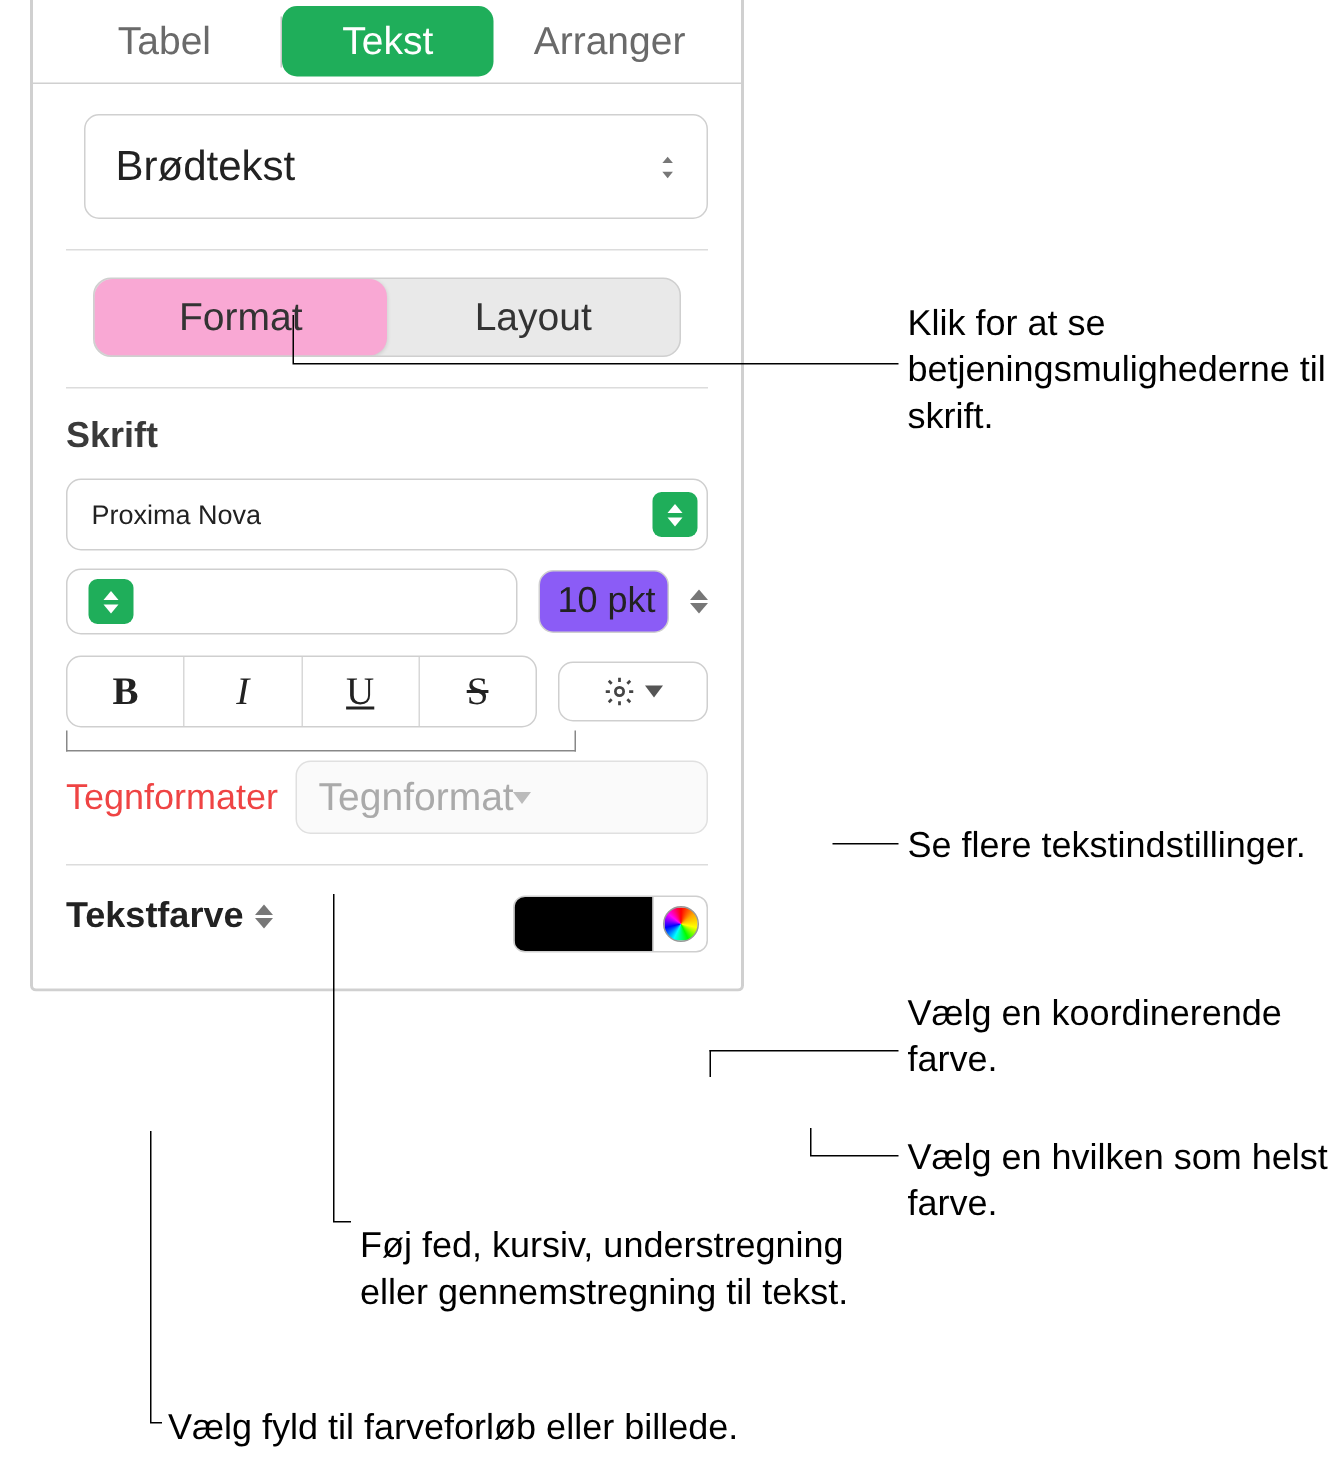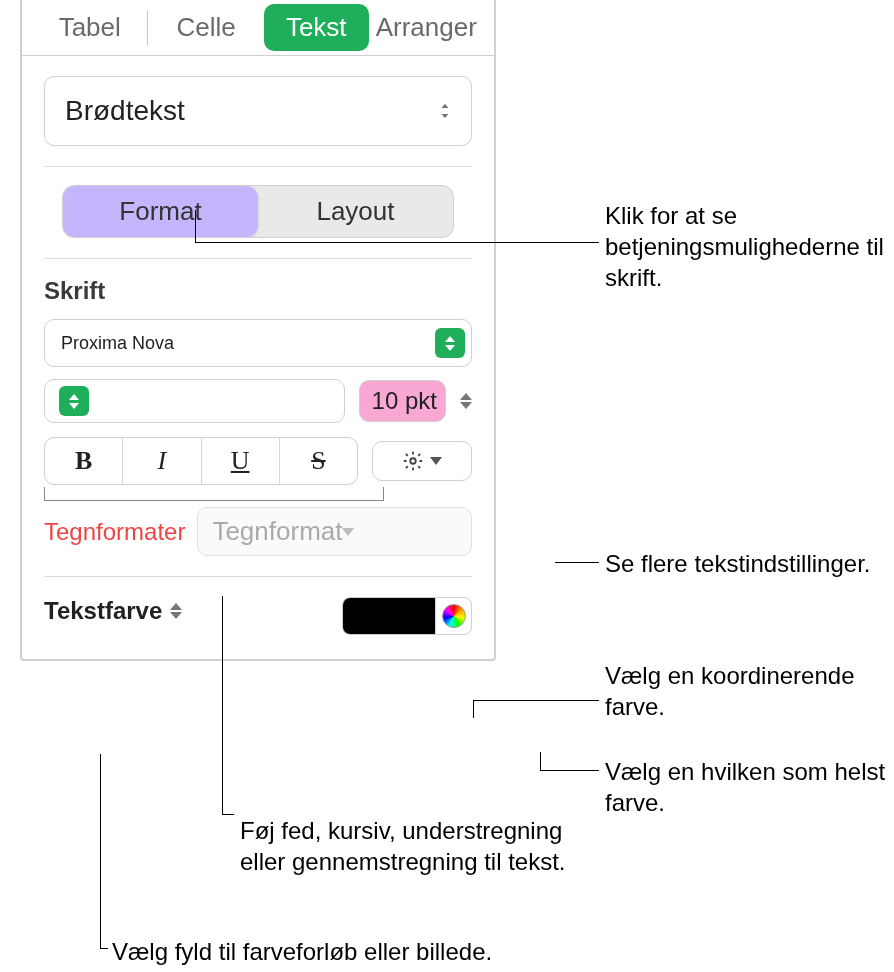--- a/index.html
+++ b/index.html
@@ -57,20 +57,21 @@
   .style-dropdown {
     margin-top: 6px;
     border: 1px solid #d0d0d0;
     border-radius: 10px;
     padding: 18px 20px;
     display: flex;
     justify-content: space-between;
     align-items: center;
     font-size: 28px;
     background: #fff;
+    margin-left: 12px;
   }
   .chevrons {
     display:flex; flex-direction:column; gap:0; color:#777; font-size:12px; line-height:10px;
   }
   .hr {
     border: none;
     border-top: 1px solid #dcdcdc;
     margin: 20px 22px 0 22px;
   }
   .subtabs {
@@ -82,21 +83,21 @@
     background: #e9e9e9;
   }
   .subtab {
     flex: 1;
     text-align: center;
     font-size: 26px;
     padding: 10px 0;
     color: #333;
   }
   .subtab.active {
-    background: #c4b5fd;
+    background: #f9a8d4;
     box-shadow: 0 1px 3px rgba(0,0,0,0.15);
     border-radius: 12px;
   }
   .label {
     font-size: 24px;
     color: #3a3a3a;
     font-weight: 600;
     padding: 18px 22px 4px 22px;
   }
   .font-select {
@@ -134,21 +135,21 @@
     justify-content:space-between;
     padding:6px 6px 6px 14px;
     font-size:26px;
     background:#fff;
   }
   .size-field {
     border:1px solid #cfcfcf;
     border-radius:10px;
     padding:6px 8px 6px 12px;
     font-size:24px;
-    background:#f9a8d4;
+    background:#8b5cf6;
     display:flex; align-items:center; gap:6px;
   }
   .gray-stepper { display:flex; flex-direction:column; gap:2px; }
   .gray-stepper .tri-up { width:0;height:0;border-left:6px solid transparent;border-right:6px solid transparent;border-bottom:7px solid #777;}
   .gray-stepper .tri-down{ width:0;height:0;border-left:6px solid transparent;border-right:6px solid transparent;border-top:7px solid #777;}
   .biu-row {
     display:flex;
     margin:14px 22px 0 22px;
     gap:14px;
     align-items:center;
@@ -267,21 +268,20 @@
   .hline{height:1px;}
 </style>
 </head>
 <body>
 
 <div class="panel">
 
   <div class="tabs">
     <div class="tab">Tabel</div>
     <div class="tab-divider"></div>
-    <div class="tab">Celle</div>
     <div class="tab active">Tekst</div>
     <div class="tab">Arranger</div>
   </div>
 
   <div class="section">
     <div class="style-dropdown">
       <span>Brødtekst</span>
       <span class="chevrons">
         <span style="transform:scaleY(0.6)">▲</span>
           <span style="transform:scaleY(0.6)">▼</span>

